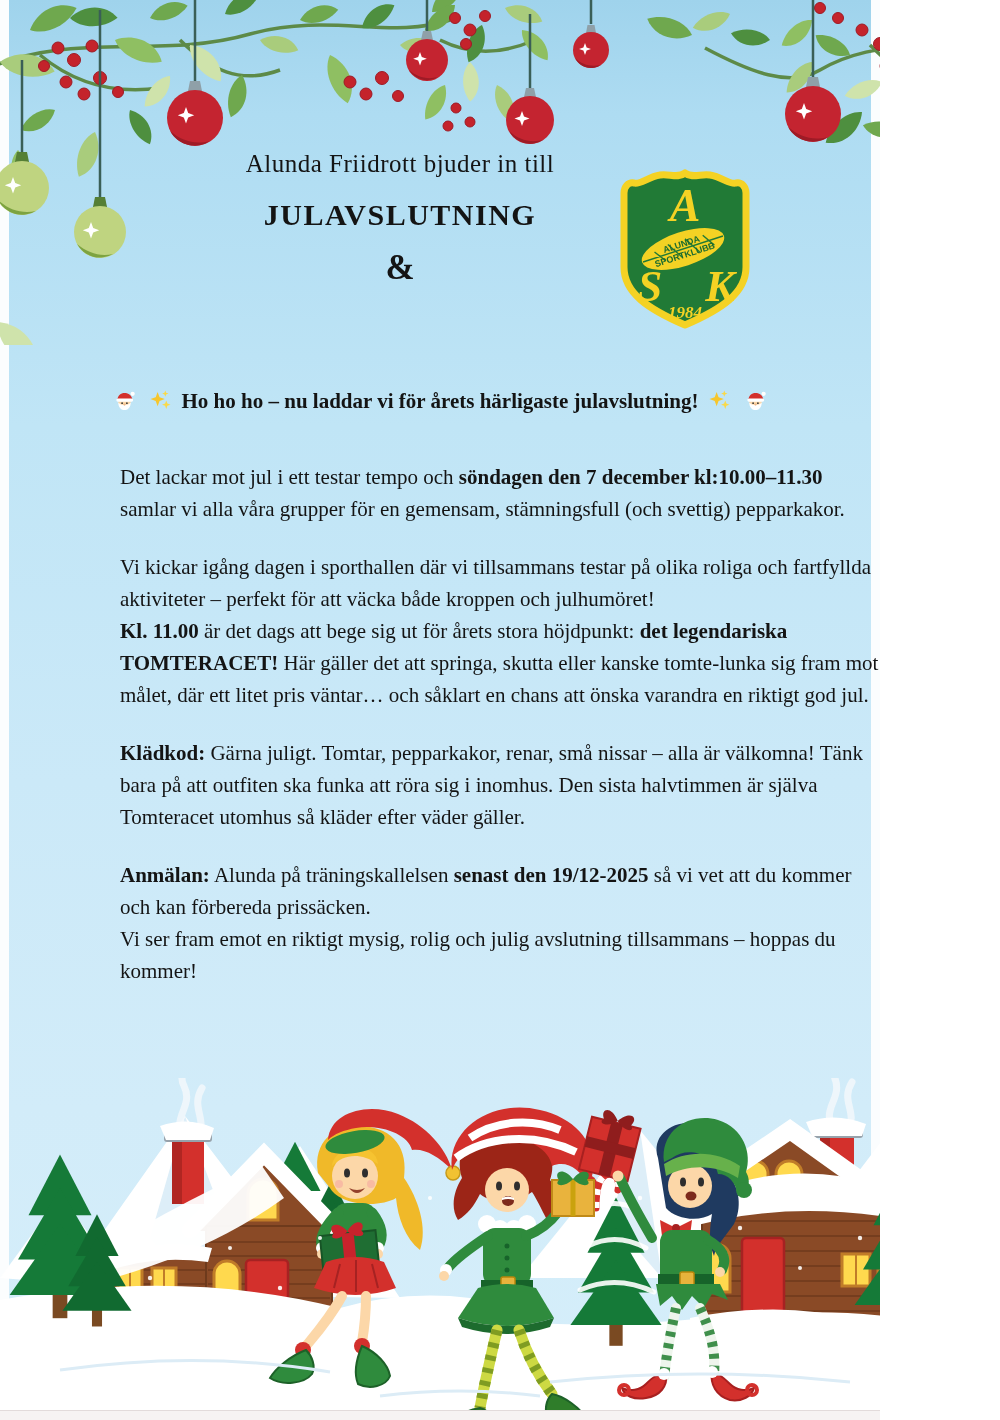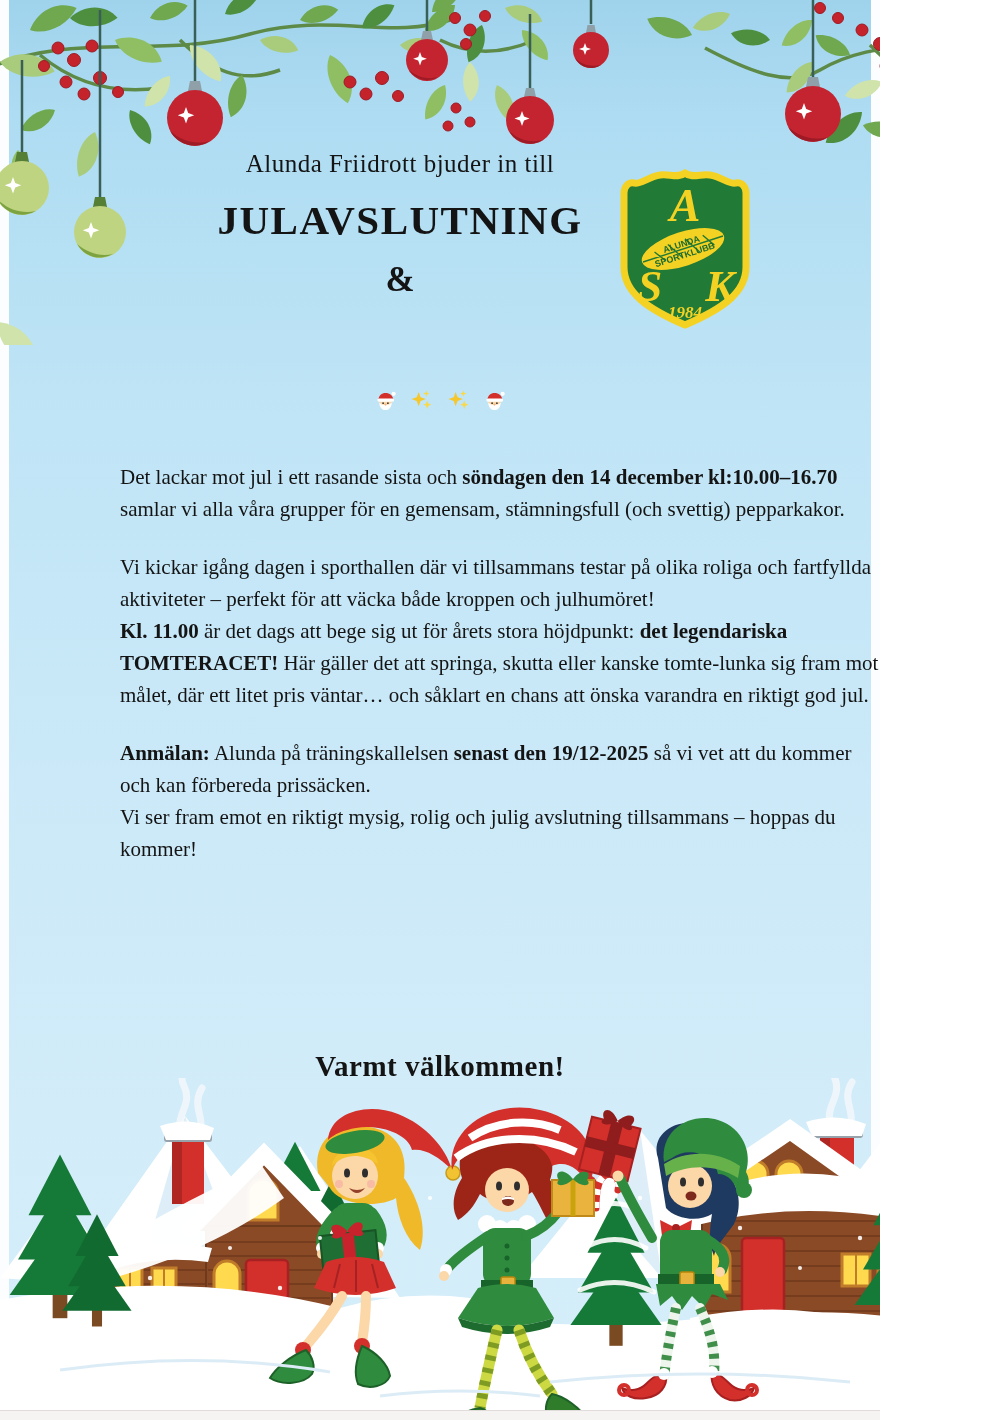--- a/index.html
+++ b/index.html
@@ -8,21 +8,21 @@
     background:linear-gradient(180deg,#9fd3ec 0%,#aedcf2 8%,#c0e5f6 30%,#cbe9f8 55%,#d2ecf9 78%,#d5eefa 100%);
     font-family:"Liberation Serif","DejaVu Serif",serif;color:#141414;
   }
   .edge-strip{position:absolute;top:0;bottom:9px;width:9px;background:#fbfdfe;z-index:1;}
   .edge-left{left:0}.edge-right{right:0}
   .bottom-bar{position:absolute;left:0;right:0;bottom:0;height:9px;background:#f6f3f3;border-top:1px solid #e2dbdb;z-index:6;}
   .decor-top{position:absolute;top:0;left:0;width:1000px;height:345px;z-index:2;pointer-events:none;}
   .scene{position:absolute;left:0;bottom:9px;width:1000px;height:333px;z-index:2;}
   .header-block{position:absolute;top:150px;left:150px;width:500px;text-align:center;z-index:3;}
   .invite-line{font-size:25px;letter-spacing:.5px;margin:0 0 20px 0;}
-  .title-line{font-size:41px;font-weight:bold;letter-spacing:1.5px;margin:16px;line-height:1.12;}
+  .title-line{font-size:30px;font-weight:bold;letter-spacing:1.5px;margin:16px;line-height:1.12;}
   .amp-line{font-size:35px;font-weight:bold;margin:9px 0;}
   .logo{position:absolute;left:610px;top:163px;width:150px;height:172px;z-index:3;}
   .intro-line{position:absolute;top:389px;left:0;width:100%;text-align:center;font-size:21px;font-weight:bold;z-index:3;}
   .intro-line .emoji{display:inline-block;width:23px;height:23px;vertical-align:-4px;margin:0 4px;}
   .body-text{position:absolute;top:461px;left:120px;width:762px;font-size:21px;line-height:32px;z-index:3;}
   .body-text p{margin:0 0 26px 0;}
   .closing-line{position:absolute;top:1050px;left:0;width:100%;text-align:center;font-size:29px;font-weight:bold;letter-spacing:.5px;z-index:3;}
 </style>
 </head>
 <body>
@@ -231,45 +231,46 @@
         <circle cx="9.5" cy="14.8" r="0.9" fill="#333"></circle>
         <circle cx="14.5" cy="14.8" r="0.9" fill="#333"></circle>
         <circle cx="12" cy="16.2" r="1.2" fill="#eeb98c"></circle>
         <path d="M9,17.8 Q12,19.8 15,17.8 Q12,19 9,17.8 Z" fill="#fff"></path>
       </svg>
     <svg class="emoji" viewBox="0 0 24 24">
         <path d="M9,3 L11,8.5 L16.5,10.5 L11,12.5 L9,18 L7,12.5 L1.5,10.5 L7,8.5 Z" fill="#f6c62d"></path>
         <path d="M18,12 l1.2,3.2 3.2,1.2 -3.2,1.2 -1.2,3.2 -1.2,-3.2 -3.2,-1.2 3.2,-1.2 Z" fill="#f9d94a"></path>
         <path d="M17,1.5 l0.9,2.4 2.4,0.9 -2.4,0.9 -0.9,2.4 -0.9,-2.4 -2.4,-0.9 2.4,-0.9 Z" fill="#f9d94a"></path>
       </svg>
+    <span>Ho ho ho – nu laddar vi för årets härligaste julavslutning!</span>
     <svg class="emoji" viewBox="0 0 24 24">
         <path d="M9,3 L11,8.5 L16.5,10.5 L11,12.5 L9,18 L7,12.5 L1.5,10.5 L7,8.5 Z" fill="#f6c62d"></path>
         <path d="M18,12 l1.2,3.2 3.2,1.2 -3.2,1.2 -1.2,3.2 -1.2,-3.2 -3.2,-1.2 3.2,-1.2 Z" fill="#f9d94a"></path>
         <path d="M17,1.5 l0.9,2.4 2.4,0.9 -2.4,0.9 -0.9,2.4 -0.9,-2.4 -2.4,-0.9 2.4,-0.9 Z" fill="#f9d94a"></path>
       </svg>
     <svg class="emoji" viewBox="0 0 24 24">
         <circle cx="12" cy="13.5" r="6.5" fill="#fcd7a8"></circle>
         <path d="M5.5,14 C5.5,19.5 9,22 12,22 C15,22 18.5,19.5 18.5,14 C16,17.5 8,17.5 5.5,14 Z" fill="#fff"></path>
         <path d="M4.5,11.5 C5,5.5 10,3 14.5,4.5 C18,5.6 20,8.5 20.2,11 Z" fill="#d3302c"></path>
         <rect x="3.5" y="10" width="17.5" height="3.2" rx="1.6" fill="#fff"></rect>
         <circle cx="20.5" cy="5" r="2.2" fill="#fff"></circle>
         <circle cx="9.5" cy="14.8" r="0.9" fill="#333"></circle>
         <circle cx="14.5" cy="14.8" r="0.9" fill="#333"></circle>
         <circle cx="12" cy="16.2" r="1.2" fill="#eeb98c"></circle>
         <path d="M9,17.8 Q12,19.8 15,17.8 Q12,19 9,17.8 Z" fill="#fff"></path>
       </svg>
   </div>
 
   <div class="body-text">
-    <p><span>Det lackar mot jul i ett rasande sista och </span><b>söndagen den 14 december kl:10.00–16.70</b><span> samlar vi alla våra grupper för en gemensam, stämningsfull (och svettig) pepparkakor.</span></p>
+    <p><span>Det lackar mot jul i ett testar tempo och </span><b>söndagen den 7 december kl:10.00–11.30</b><span> samlar vi alla våra grupper för en gemensam, stämningsfull (och svettig) pepparkakor.</span></p>
     <p><span>Vi kickar igång dagen i sporthallen där vi tillsammans testar på olika roliga och fartfyllda aktiviteter – perfekt för att väcka både kroppen och julhumöret!</span><br><b>Kl. 11.00</b><span> är det dags att bege sig ut för årets stora höjdpunkt: </span><b>det legendariska TOMTERACET!</b><span> Här gäller det att springa, skutta eller kanske tomte-lunka sig fram mot målet, där ett litet pris väntar… och såklart en chans att önska varandra en riktigt god jul.</span></p>
+    <p><b>Klädkod:</b><span> Gärna juligt. Tomtar, pepparkakor, renar, små nissar – alla är välkomna! Tänk bara på att outfiten ska funka att röra sig i inomhus. Den sista halvtimmen är själva Tomteracet utomhus så kläder efter väder gäller.</span></p>
     <p><b>Anmälan:</b><span> Alunda på träningskallelsen </span><b>senast den 19/12-2025</b><span> så vi vet att du kommer och kan förbereda prissäcken.</span><br><span>Vi ser fram emot en riktigt mysig, rolig och julig avslutning tillsammans – hoppas du kommer!</span></p>
   </div>
 
-  <div class="closing-line">Varmt välkommen!</div>
 
   <svg class="scene" viewBox="0 0 1000 333" preserveAspectRatio="none">
     <defs>
       <g id="pine">
         <rect x="-7" y="60" width="14" height="24" fill="#7a4a22"></rect>
         <path d="M0,-72 L30,-14 L-30,-14 Z"></path>
         <path d="M0,-40 L40,28 L-40,28 Z"></path>
         <path d="M0,-6 L48,62 L-48,62 Z"></path>
       </g>
     </defs>

